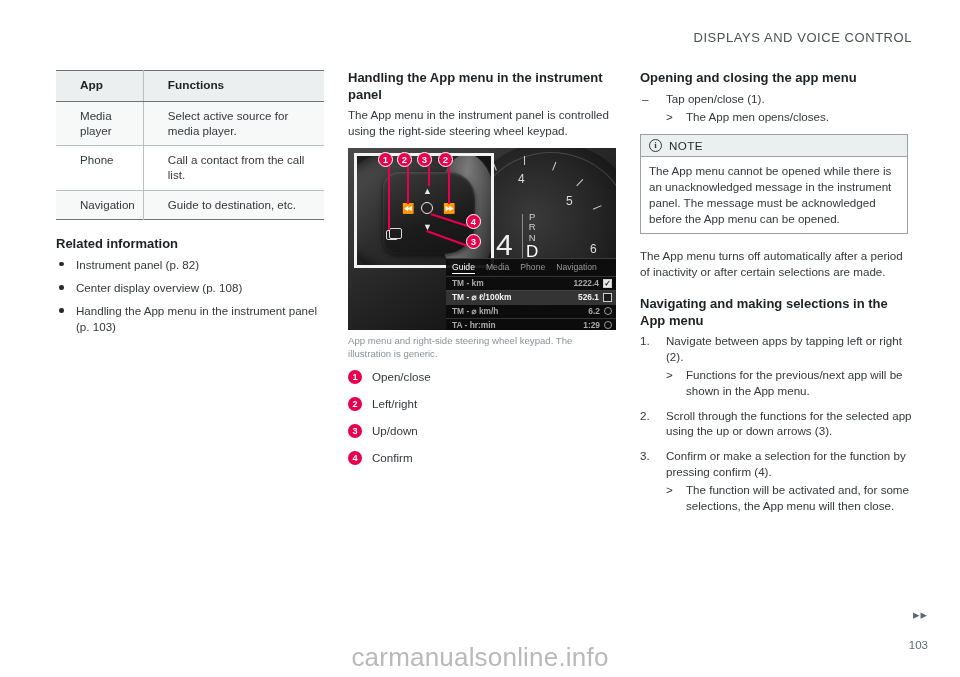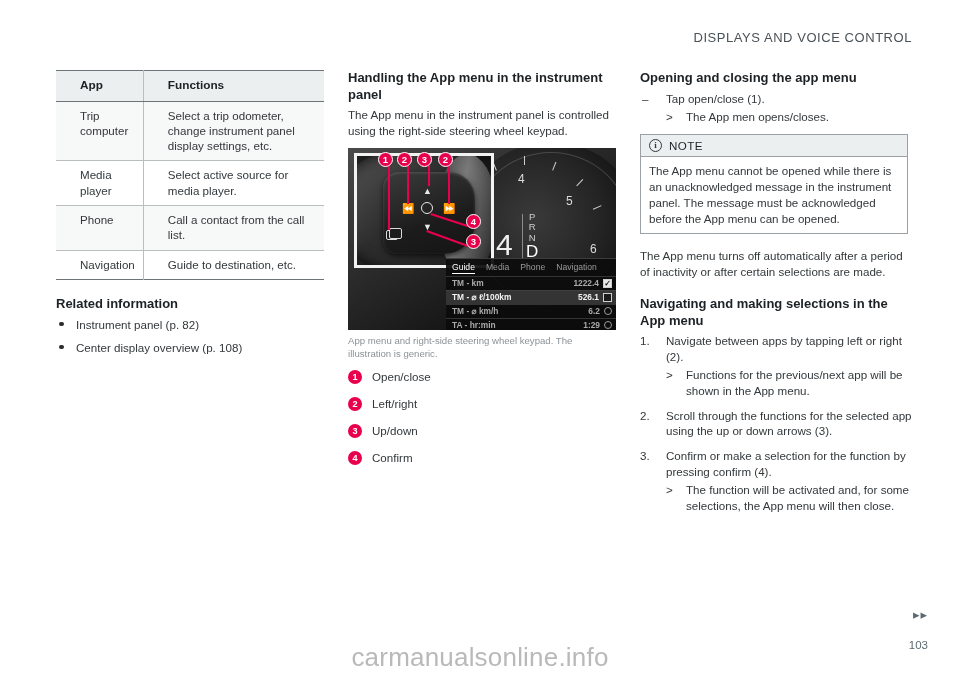--- a/index.html
+++ b/index.html
@@ -252,24 +252,20 @@
   <div class="col col-1">
 
     <table class="apps">
       <thead>
         <tr>
           <th class="c1">App</th>
           <th>Functions</th>
         </tr>
       </thead>
       <tbody>
-        <tr>
-          <td class="c1">Trip computer</td>
-          <td>Select a trip odometer, change instrument panel display settings, etc.</td>
-        </tr>
         <tr>
           <td class="c1">Media player</td>
           <td>Select active source for media player.</td>
         </tr>
         <tr>
           <td class="c1">Phone</td>
           <td>Call a contact from the call list.</td>
         </tr>
         <tr>
           <td class="c1">Navigation</td>
@@ -280,20 +276,24 @@
 
     <h2 class="sec">Related information</h2>
     <ul class="rel">
       <li>
         <span class="dot"></span>
         <span>Instrument panel (p. 82)</span>
       </li>
       <li>
         <span class="dot"></span>
         <span>Center display overview (p. 108)</span>
+      </li>
+      <li>
+        <span class="dot"></span>
+        <span>Handling the App menu in the instrument panel (p. 103)</span>
       </li>
     </ul>
   </div>
 
   <div class="col col-2">
 
     <h2 class="sec tight">Handling the App menu in the instrument panel</h2>
     <p class="body">The App menu in the instrument panel is controlled using the right-side steering wheel keypad.</p>
 
     <div class="illus">

